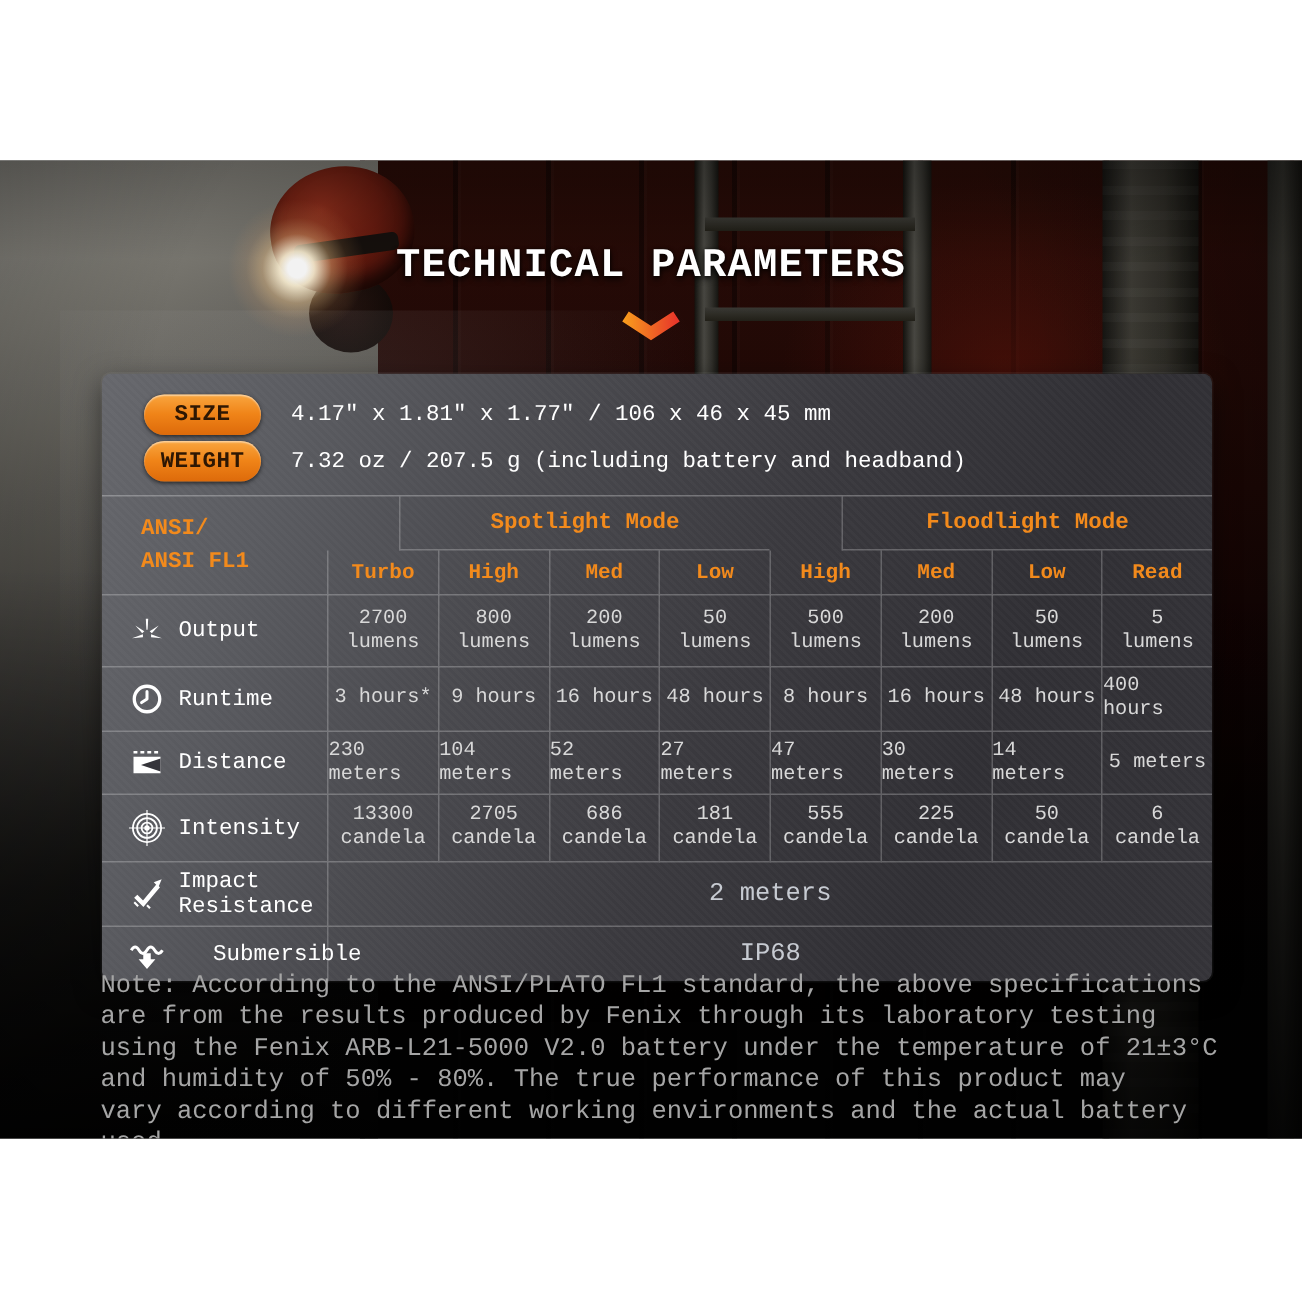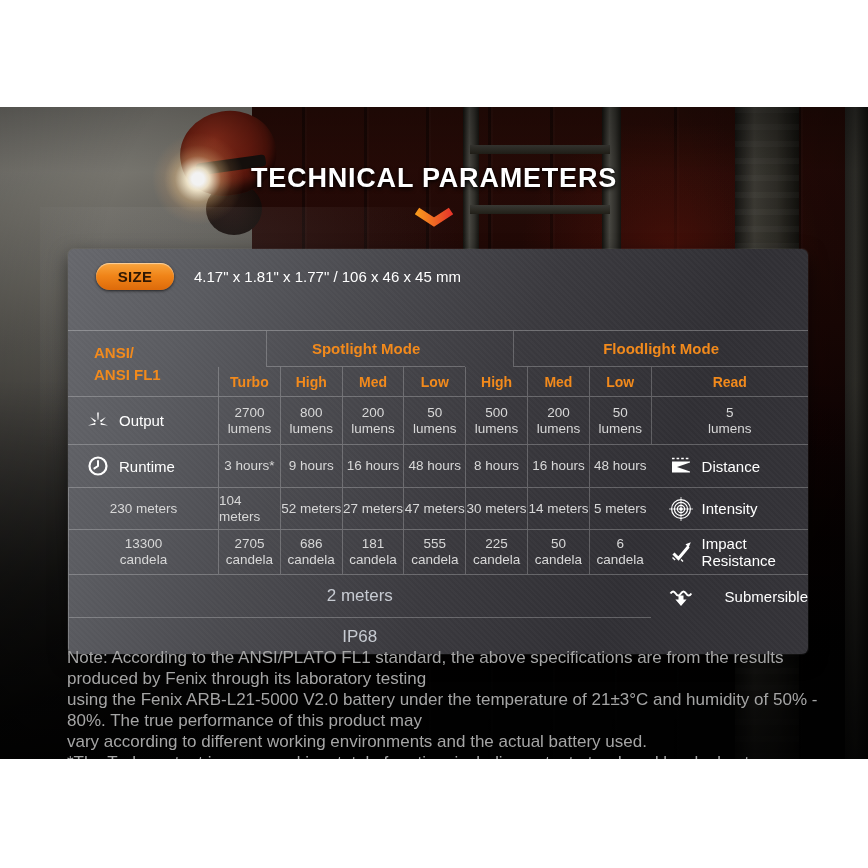--- a/index.html
+++ b/index.html
@@ -1,17 +1,17 @@
 <!DOCTYPE html>
 <html><head>
 <meta charset="utf-8">
 <style>
   html,body{margin:0;padding:0;background:#ffffff;}
   .page{position:relative;width:868px;height:868px;background:#ffffff;overflow:hidden;
-        font-family:Liberation Sans, sans-serif;}
+        font-family:Liberation Mono, monospace;}
   
   .banner{position:absolute;left:0;top:107px;width:868px;height:652px;background:#0b0a09;overflow:hidden;}
   .layer{position:absolute;}
   .redwall{left:240px;top:0;right:0;height:100%;
     background:
       repeating-linear-gradient(90deg, rgba(0,0,0,0.38) 0 3px, rgba(255,255,255,0.015) 3px 5px, transparent 5px 62px),
       linear-gradient(180deg,#2a0c07 0%,#230906 22%,#170504 45%,#0b0302 65%,#050303 85%,#030303 100%);}
   .redglow{left:520px;top:10px;width:300px;height:260px;
     background:radial-gradient(ellipse at center, rgba(96,22,11,0.55), transparent 70%);}
   .concrete{left:0;top:0;width:252px;height:100%;
@@ -130,20 +130,24 @@
         </defs>
         <path d="M3 4 L20 15 L37 4" stroke="url(#cg)" stroke-width="8" fill="none"></path>
       </svg>
     </div>
 
     <div class="panel">
       <div class="spec-row r1">
         <span class="pill">SIZE</span>
         <span class="spec-val">4.17" x 1.81" x 1.77" / 106 x 46 x 45 mm</span>
       </div>
+      <div class="spec-row r2">
+        <span class="pill">WEIGHT</span>
+        <span class="spec-val">7.32 oz / 207.5 g (including battery and headband)</span>
+      </div>
 
       <div class="tbl">
 
         <div class="cell corner">
           <div>ANSI/</div>
           <div>ANSI FL1</div>
         </div>
         <div class="cell group vline">Spotlight Mode</div>
         <div class="cell group vline">Floodlight Mode</div>
         <div class="cell sub vline">Turbo</div>
@@ -223,20 +227,23 @@
           </div>
         <div class="cell data vline">
             <span>8 hours</span>
           </div>
         <div class="cell data vline">
             <span>16 hours</span>
           </div>
         <div class="cell data vline">
             <span>48 hours</span>
           </div>
+        <div class="cell data vline">
+            <span>400 hours</span>
+          </div>
 
         <div class="cell lblcell">
           <span class="icn">
             <svg width="24" height="24" viewBox="0 0 24 24">
               <line x1="3" y1="4.5" x2="21" y2="4.5" stroke="#fff" stroke-width="1.6" stroke-dasharray="2.6 2"></line>
               <rect x="3" y="7.5" width="18" height="11" fill="#fff"></rect>
               <polygon points="21,8.6 8,13 21,17.4" fill="#35343a"></polygon>
             </svg>
           </span>
           <span>Distance</span>

